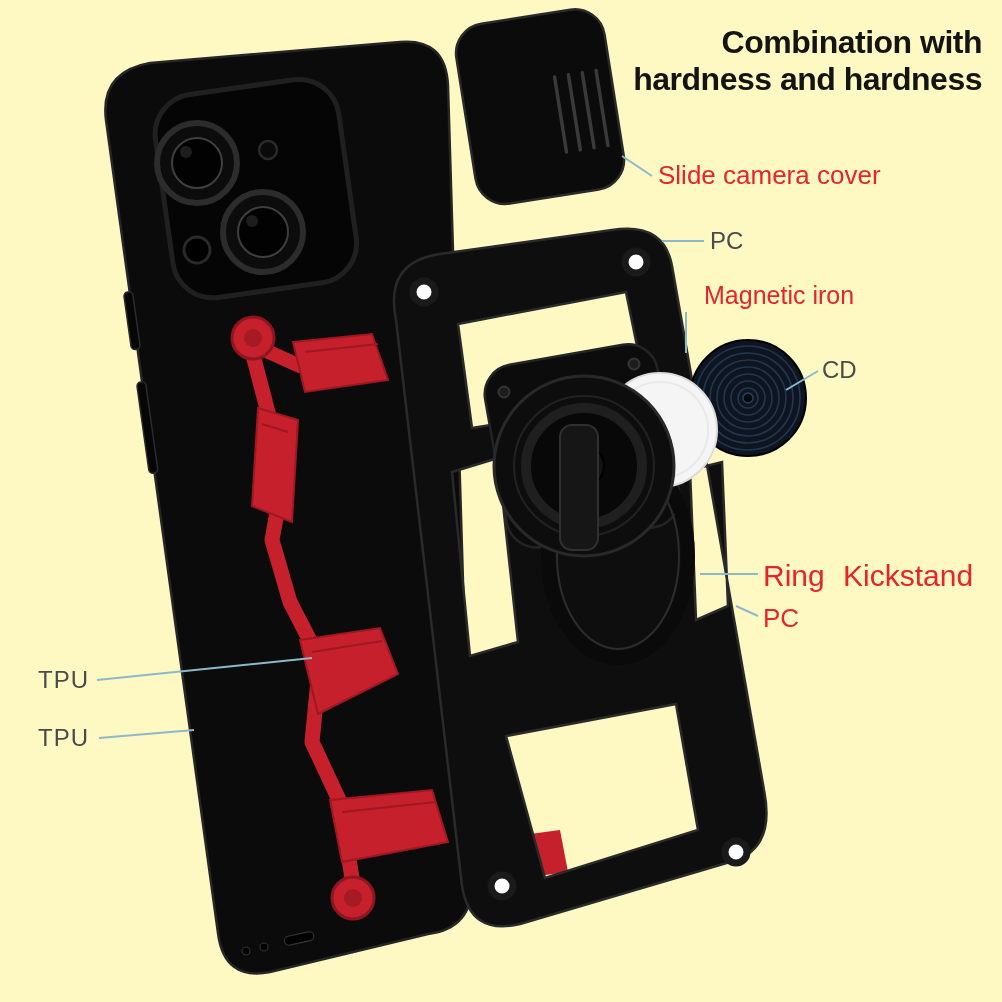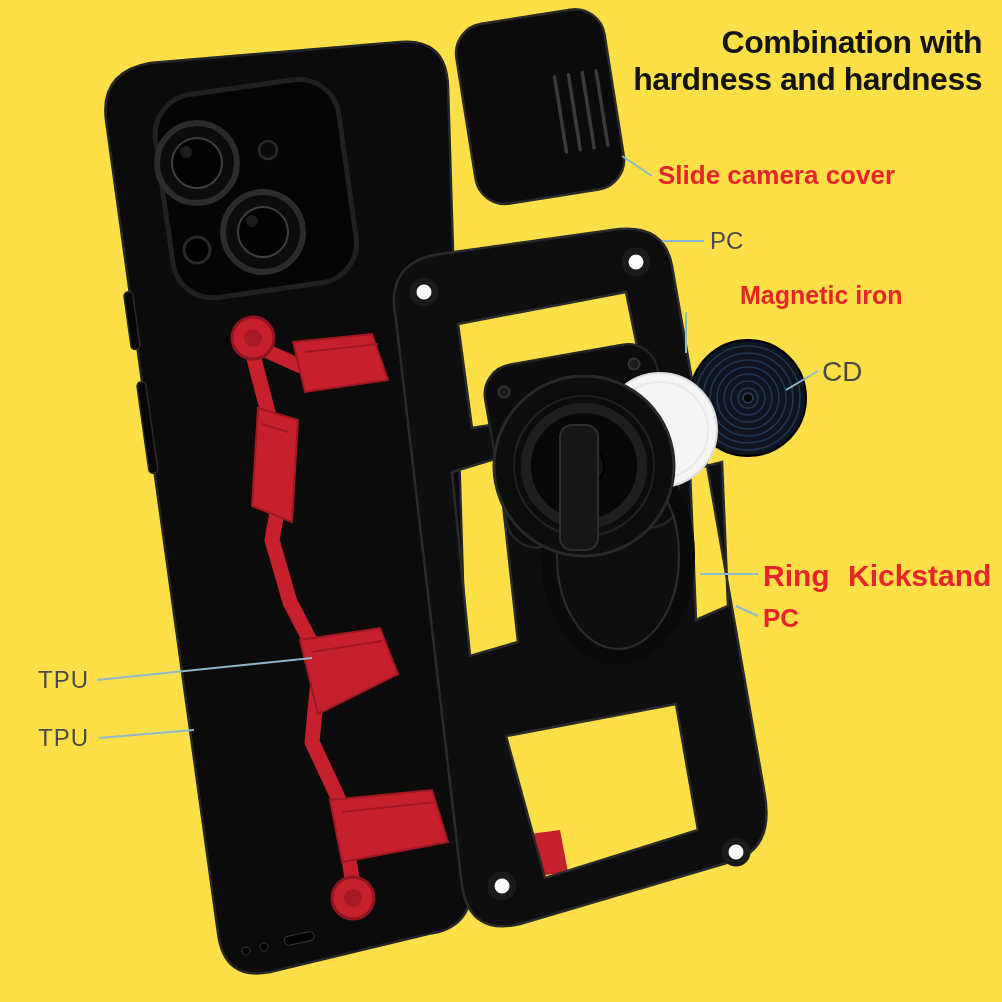--- a/index.html
+++ b/index.html
@@ -1,27 +1,27 @@
 <!DOCTYPE html>
 <html><head>
 <meta charset="utf-8">
 <style>
   html,body{margin:0;padding:0;background:#fff;}
-  .stage{position:relative;width:1002px;height:1002px;background:#fde047;overflow:hidden;
+  .stage{position:relative;width:1002px;height:1002px;background:#fef9c3;overflow:hidden;
          font-family:"Liberation Sans",sans-serif;}
   .art{position:absolute;left:0;top:0;}
   .lbl{position:absolute;white-space:nowrap;line-height:1;}
-  .lbl.red{color:#e5242b;font-weight:700;}
+  .lbl.red{color:#e5242b;font-weight:400;}
   .lbl.gray{color:#4a4a4a;font-weight:400;}
   #lbl-title{left:540px;top:24px;width:442px;text-align:right;color:#141414;
              font-weight:700;font-size:32px;line-height:1.15;letter-spacing:-0.5px;}
   #lbl-slide{left:658px;top:162px;font-size:26px;}
   #lbl-pc-top{left:710px;top:229px;font-size:24px;}
-  #lbl-magnet{left:740px;top:283px;font-size:25px;}
-  #lbl-cd{left:822px;top:358px;font-size:28px;}
+  #lbl-magnet{left:704px;top:283px;font-size:25px;}
+  #lbl-cd{left:822px;top:358px;font-size:24px;}
   #lbl-ring{left:763px;top:561px;font-size:30px;word-spacing:10px;}
   #lbl-pc-bottom{left:763px;top:605px;font-size:26px;}
   #lbl-tpu-top{left:38px;top:668px;font-size:24px;letter-spacing:1px;}
   #lbl-tpu-bottom{left:38px;top:726px;font-size:24px;letter-spacing:1px;}
 </style>
 </head>
 <body>
 
 <div class="stage">
 

